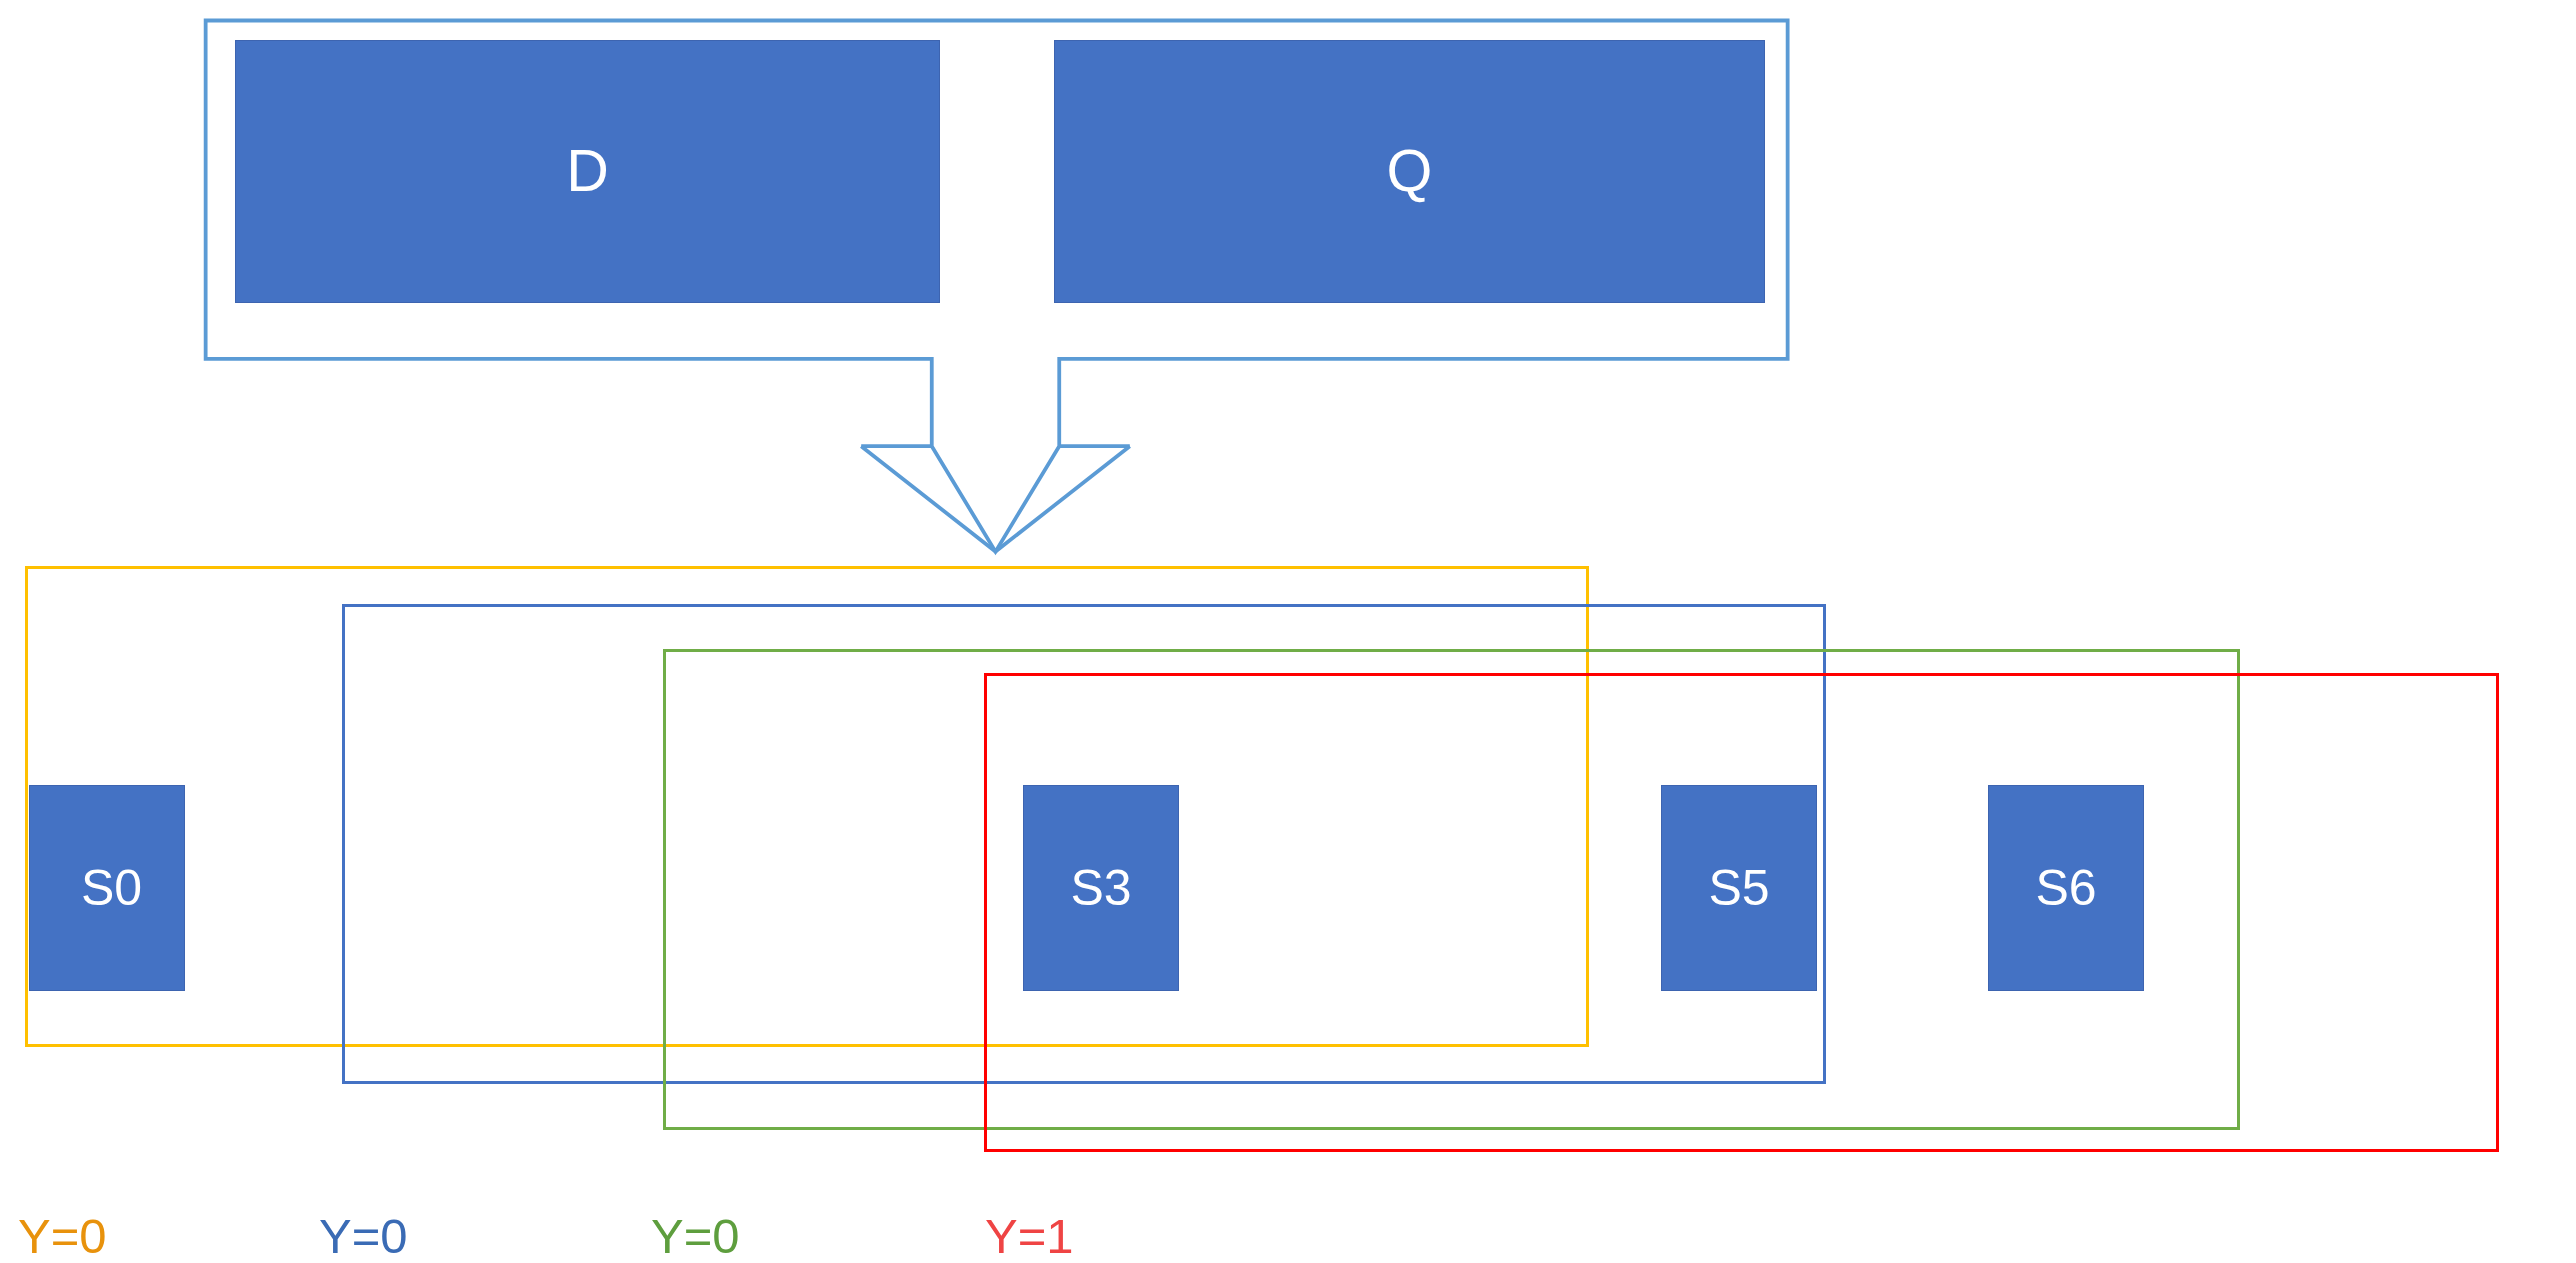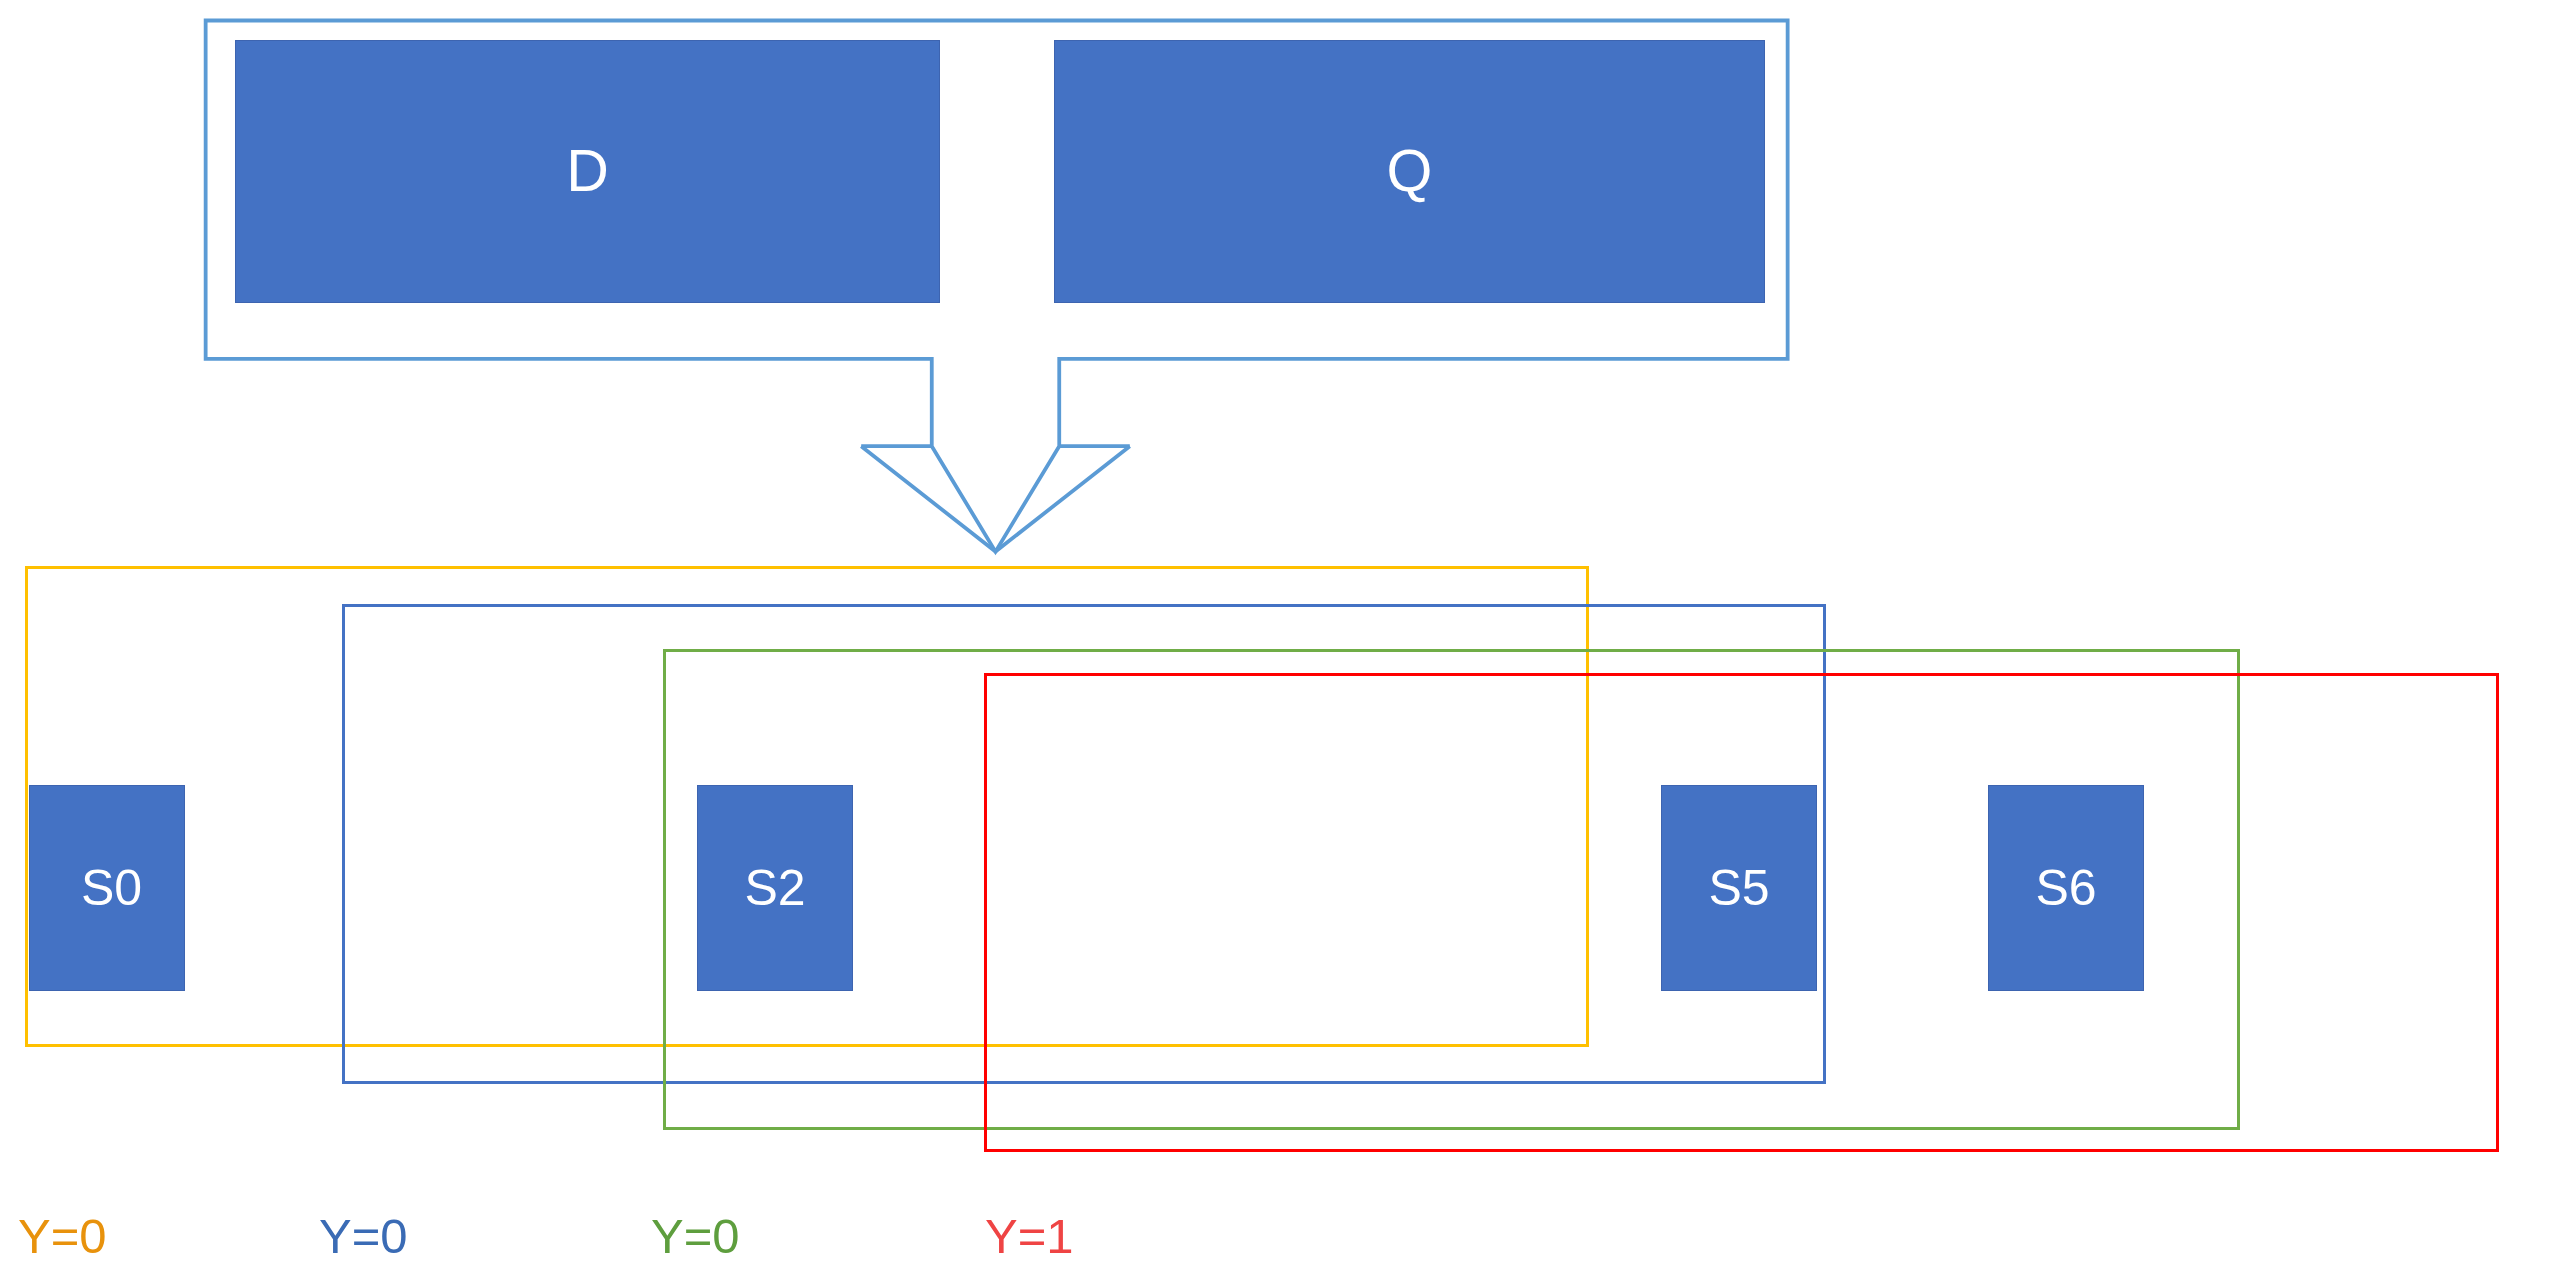--- a/index.html
+++ b/index.html
@@ -104,22 +104,22 @@
 
   <div class="window-frame" id="win-blue" style="left:342px; top:604px;  width:1484px; height:480px;  border-color:#4472C4;"></div>
 
   <div class="window-frame" id="win-green" style="left:663px; top:649px;  width:1577px; height:481px;  border-color:#70AD47;"></div>
 
   <div class="window-frame" id="win-red" style="left:984px;top:673px;  width:1515px; height:479px;  border-color:#FF0000;"></div>
 
   <div class="blue-block s-block" style="left:29px;padding-left:9px;">S0</div>
 
 
-  <div class="blue-block s-block" style="left:697px;">S2</div>
 
+  <div class="blue-block s-block" style="left:1023px;">S3</div>
 
 
   <div class="blue-block s-block" style="left:1661px;text-align:center;">S5</div>
 
   <div class="blue-block s-block" style="left:1988px;">S6</div>
 
 
   <div class="y-label" style="left:18px;   color:#E8920C;">Y=0</div>
 
   <div class="y-label" style="left:319px;  color:#3A6BB5;">Y=0</div>

